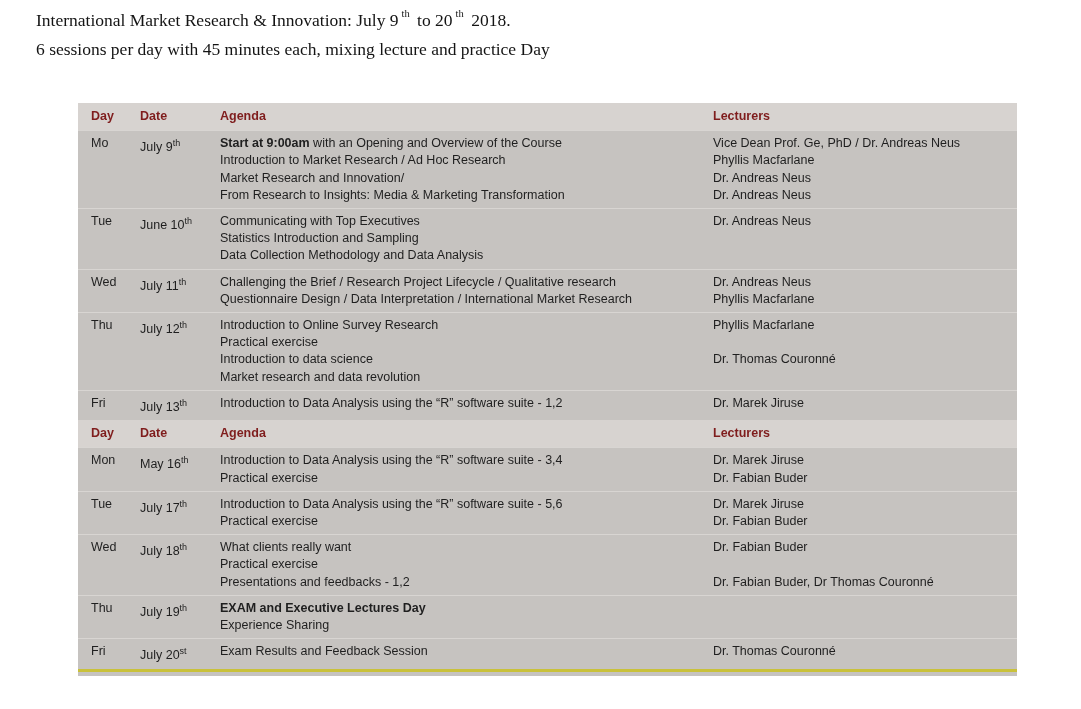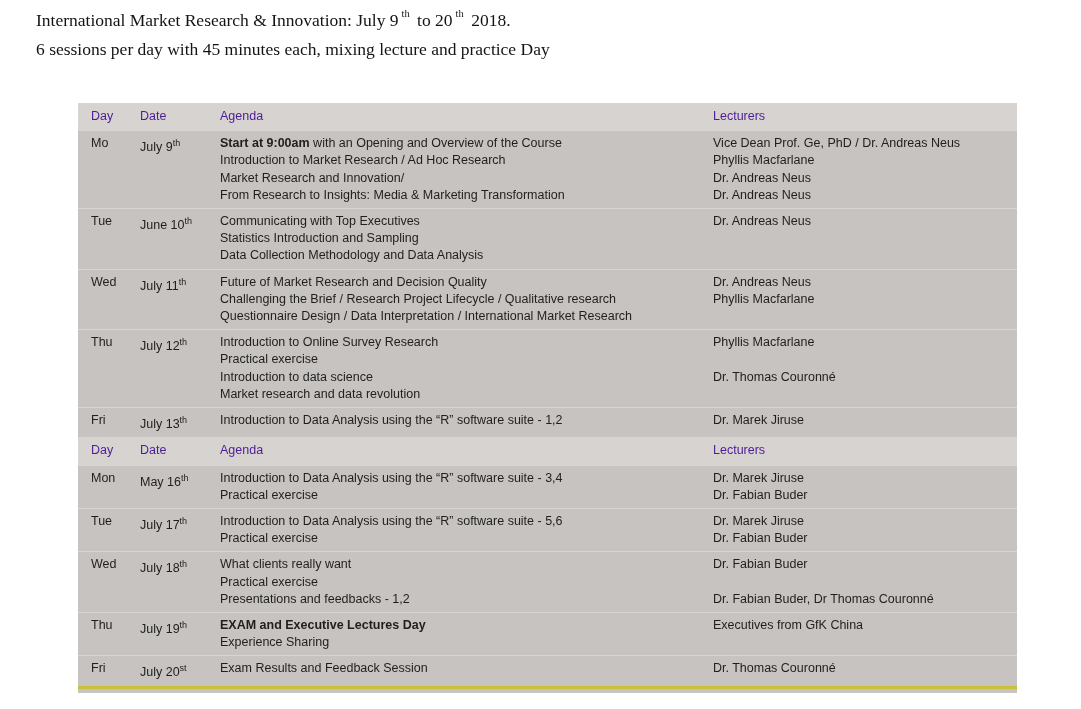--- a/index.html
+++ b/index.html
@@ -17,21 +17,21 @@
     font-family: "Liberation Serif", serif;
     font-size: 17.5px; color: #141414;
     white-space: nowrap;
   }
   .title { top: 10px; }
   .title sup { font-size: 10.5px; position: relative; top: -2px; margin: 0 3px; }
   .subtitle { top: 39px; }
 
   .table-wrap { position: absolute; left: 78px; top: 103px; width: 939px; }
   .trow { display: flex; }
-  .trow.header { background: var(--header-bg, #d7d3d0); font-weight: normal; color: #4c1d95; }
+  .trow.header { background: var(--header-bg, #d7d3d0); font-weight: bold; color: #7f1d1d; }
   .trow.header .cell { padding-top: 5px; padding-bottom: 5px; }
   .trow.body { background: var(--row-bg, #c6c3c0); border-top: 1px solid var(--sep, #d8d5d2); }
   .trow.body .cell { padding-top: 4px; padding-bottom: 4px; }
   .cell { font-size: 12.5px; line-height: 17.2px; }
   .col-day    { width: 50px;  padding-left: 13px; }
   .col-date   { width: 80px;  padding-left: 12px; white-space: nowrap; }
   .col-agenda { width: 492px; padding-left: 12px; }
   .col-lect   { width: 317px; padding-left: 13px; }
   .cell sup { font-size: 9px; position: relative; top: 0px; }
   .line { min-height: 17.2px; white-space: nowrap; }
@@ -77,21 +77,20 @@
         <div class="line"><span>Data Collection Methodology and Data Analysis</span></div>
       </div>
       <div class="cell col-lect">
         <div class="line">Dr. Andreas Neus</div>
       </div>
     </div>
     <div class="trow body">
       <div class="cell col-day">Wed</div>
       <div class="cell col-date"><span>July 11</span><sup>th</sup></div>
       <div class="cell col-agenda">
-        <div class="line"><span>Future of Market Research and Decision Quality</span></div>
         <div class="line"><span>Challenging the Brief / Research Project Lifecycle / Qualitative research</span></div>
         <div class="line"><span>Questionnaire Design / Data Interpretation / International Market Research</span></div>
       </div>
       <div class="cell col-lect">
         <div class="line">Dr. Andreas Neus</div>
         <div class="line">Phyllis Macfarlane</div>
       </div>
     </div>
     <div class="trow body">
       <div class="cell col-day">Thu</div>
@@ -162,23 +161,20 @@
         <div class="line">Dr. Fabian Buder, Dr Thomas Couronné</div>
       </div>
     </div>
     <div class="trow body">
       <div class="cell col-day">Thu</div>
       <div class="cell col-date"><span>July 19</span><sup>th</sup></div>
       <div class="cell col-agenda">
         <div class="line"><b>EXAM and Executive Lectures Day</b></div>
         <div class="line"><span>Experience Sharing</span></div>
       </div>
-      <div class="cell col-lect">
-        <div class="line">Executives from GfK China</div>
-      </div>
     </div>
     <div class="trow body">
       <div class="cell col-day">Fri</div>
       <div class="cell col-date"><span>July 20</span><sup>st</sup></div>
       <div class="cell col-agenda">
         <div class="line"><span>Exam Results and Feedback Session</span></div>
       </div>
       <div class="cell col-lect">
         <div class="line">Dr. Thomas Couronné</div>
       </div>

